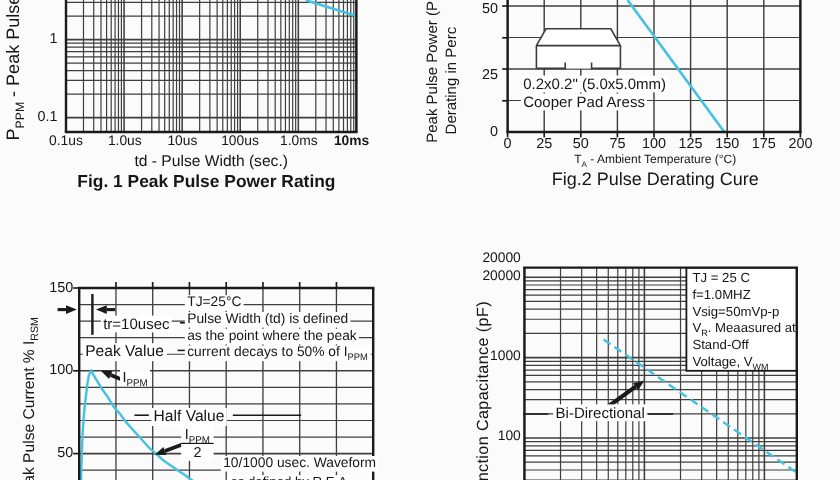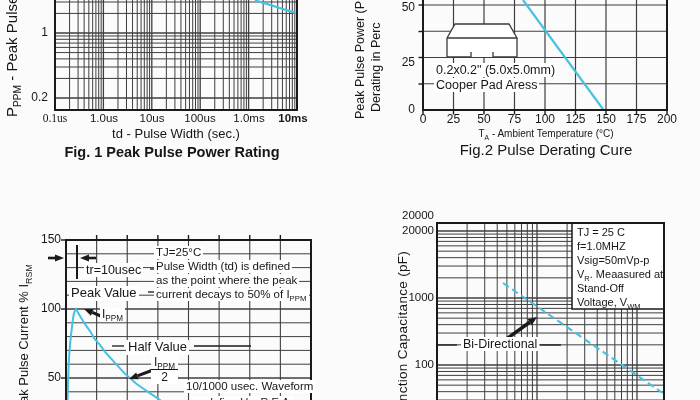--- a/index.html
+++ b/index.html
@@ -250,22 +250,22 @@
     <g>
       <line x1="505" y1="340" x2="529.6918616579155" y2="322.2527244333732" stroke="#1a1a1a" stroke-width="3.4"></line>
       <polygon points="537,317 531.7929514312648,325.175979770207 527.5907718845663,319.3294690965394" fill="#1a1a1a"></polygon>
       <line x1="436" y1="345" x2="457" y2="345" stroke="#1a1a1a" stroke-width="1.3"></line>
       <line x1="540" y1="345" x2="561" y2="345" stroke="#1a1a1a" stroke-width="1.3"></line>
     </g>
   </svg>
 
 <div class="t rot" style="left:4px;top:117px;font-size:15px;"><span>P</span><sub>PPM</sub><span> - Peak Pulse</span></div>
 <div class="t r" style="left:24px;top:26px;width:24px;font-size:12px;">1</div>
-<div class="t r" style="left:24px;top:91px;width:24px;font-size:12px;">0.2</div>
-<div class="t ctr" style="left:55px;top:112px;font-size:11.5px;font-family:Liberation Serif, serif;">0.1us</div>
+<div class="t r" style="left:24px;top:91px;width:24px;font-size:12px;">0.1</div>
+<div class="t ctr" style="left:55px;top:112px;font-size:11.5px;">0.1us</div>
 <div class="t ctr" style="left:104px;top:112px;font-size:11.5px;">1.0us</div>
 <div class="t ctr" style="left:152px;top:112px;font-size:11.5px;">10us</div>
 <div class="t ctr" style="left:200px;top:112px;font-size:11.5px;">100us</div>
 <div class="t ctr" style="left:249px;top:112px;font-size:11.5px;">1.0ms</div>
 <div class="t ctr" style="left:293px;top:112px;font-size:11.5px;font-weight:bold;">10ms</div>
 <div class="t ctr" style="left:176px;top:127px;font-size:13px;">td - Pulse Width (sec.)</div>
 <div class="t ctr" style="left:172px;top:144px;font-size:14.5px;font-weight:bold;">Fig. 1 Peak Pulse Power Rating</div>
 
 <div class="t rot" style="left:353px;top:119px;font-size:12.5px;">Peak Pulse Power (P</div>
 <div class="t rot" style="left:369px;top:112px;font-size:12.5px;">Derating in Perc</div>

